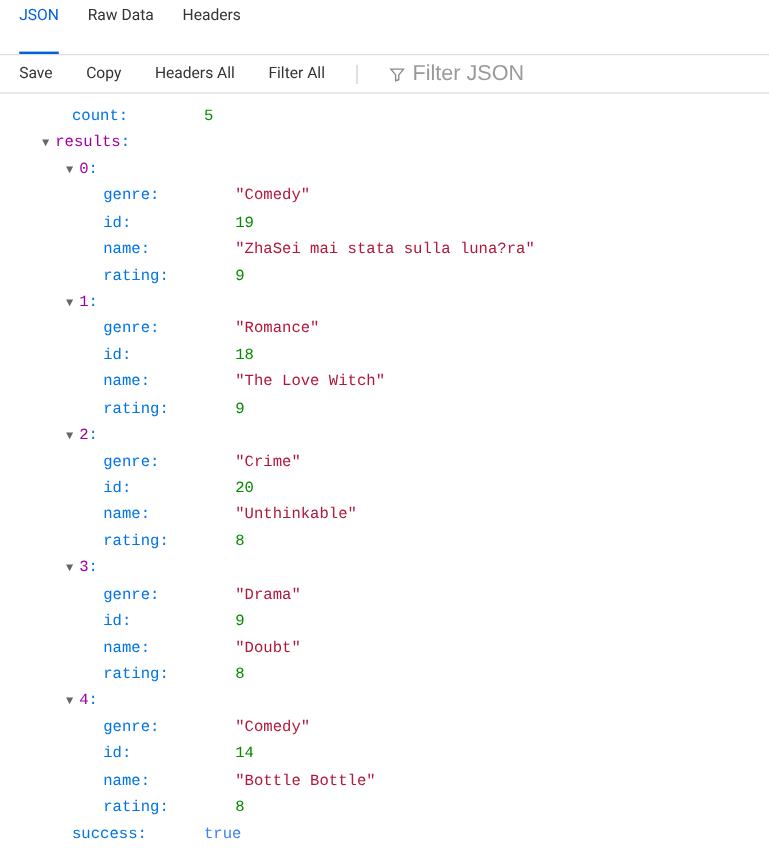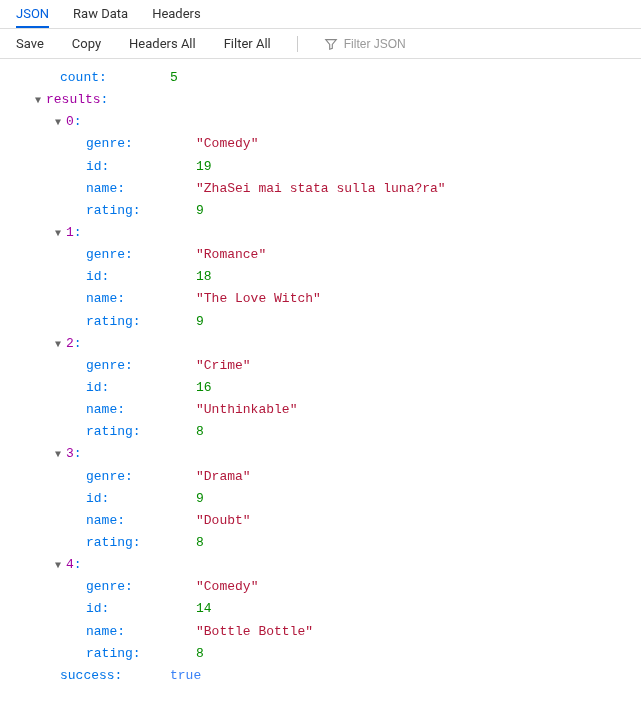--- a/index.html
+++ b/index.html
@@ -11,21 +11,21 @@
     color: #222;
     width: 641px;
   }
   .tabs {
     display: flex;
     border-bottom: 1px solid #ddd;
     padding: 0 16px;
     gap: 24px;
   }
   .tab {
-    padding: 6px 0 5px 0;
+    padding: 6px 0 22px 0;
     cursor: pointer;
     color: #333;
     border-bottom: 2px solid transparent;
   }
   .tab.active {
     color: #0060df;
     border-bottom: 2px solid #0060df;
   }
   .toolbar {
     display: flex;
@@ -48,21 +48,21 @@
   }
   .filter-wrap {
     display: flex;
     align-items: center;
     gap: 4px;
     color: #888;
   }
   .filter-wrap input {
     border: none;
     outline: none;
-    font-size: 12px;
+    font-size: 18px;
     color: #666;
     background: transparent;
     width: 120px;
   }
   .filter-wrap input::placeholder { color: #999; }
   .funnel {
     width: 14px;
     height: 14px;
     display: inline-block;
   }
@@ -215,21 +215,21 @@
   <div class="row">
     <span class="indent" style="width:60px"></span>
       <span class="twisty hidden">▼</span>
     <span class="kv-key-cell"><span class="key"><span>genre</span><span class="colon">:</span></span></span>
     <span class="val-str">"<span>Crime</span>"</span>
   </div>
   <div class="row">
     <span class="indent" style="width:60px"></span>
       <span class="twisty hidden">▼</span>
     <span class="kv-key-cell"><span class="key"><span>id</span><span class="colon">:</span></span></span>
-    <span class="val-num">16</span>
+    <span class="val-num">20</span>
   </div>
   <div class="row">
     <span class="indent" style="width:60px"></span>
       <span class="twisty hidden">▼</span>
     <span class="kv-key-cell"><span class="key"><span>name</span><span class="colon">:</span></span></span>
     <span class="val-str">"<span>Unthinkable</span>"</span>
   </div>
   <div class="row">
     <span class="indent" style="width:60px"></span>
       <span class="twisty hidden">▼</span>

